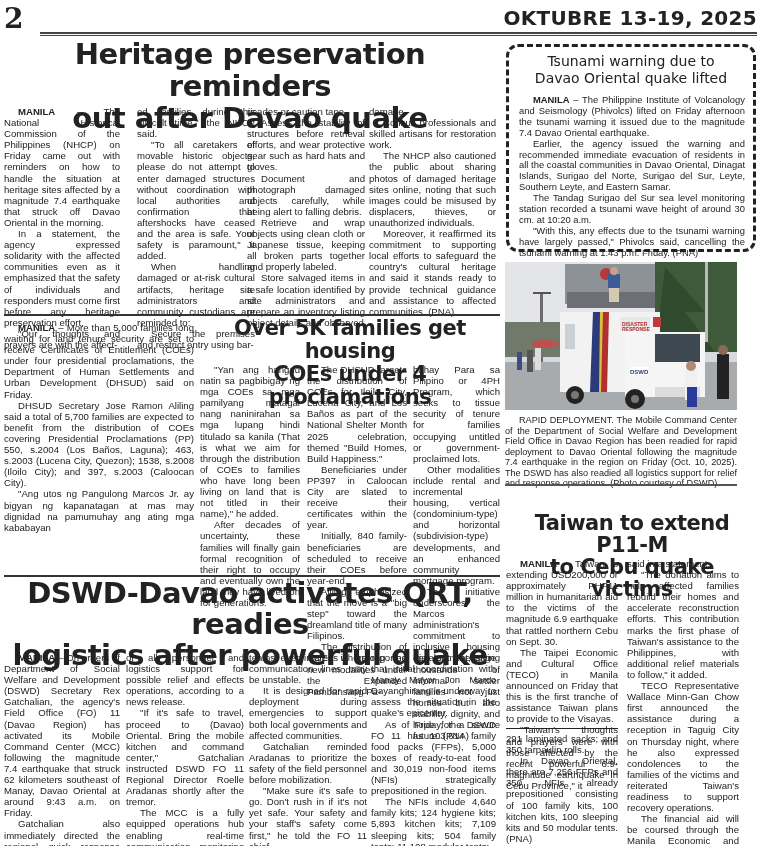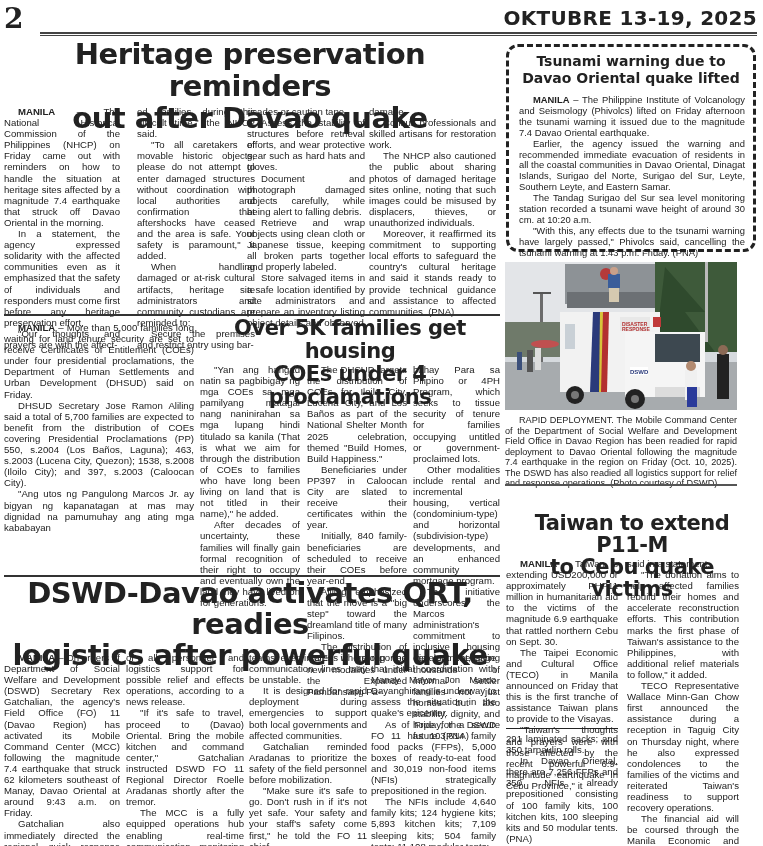--- a/index.html
+++ b/index.html
@@ -16,21 +16,21 @@
   .h-housing { left: 200px; top: 317px; width: 300px; font-size: 21px; line-height: 23px; }
   .h-dswd { left: 4px; top: 578px; width: 492px; font-size: 29px; line-height: 31px; }
   .h-taiwan { left: 506px; top: 512px; width: 252px; font-size: 21px; line-height: 22px; }
 
   .col { position: absolute; font-size: 9.6px; line-height: 11.1px; text-align: justify; color: #222; }
   .col p { text-indent: 14px; }
   .col p.noindent { text-indent: 0; }
   .dateline { font-weight: bold; }
 
   .tsunami-box { left: 506px; top: 44px; width: 250px; height: 208px; border: 3px dashed #222; border-radius: 12px; }
-  .tsunami-title { position: absolute; left: 0; top: 6px; width: 100%; text-align: center; font-family: "DejaVu Sans", sans-serif; font-weight: bold; font-size: 14px; line-height: 17px; color: #222; }
+  .tsunami-title { position: absolute; left: 0; top: 6px; width: 100%; text-align: center; font-family: "DejaVu Sans", sans-serif; font-weight: normal; font-size: 14px; line-height: 17px; color: #222; }
   .tsunami-body { left: 10px; top: 48px; width: 226px; font-size: 9.4px; line-height: 10.9px; }
 
   .photo { left: 505px; top: 262px; width: 232px; height: 148px; overflow: hidden; background: #c9ccd0; }
   .caption { left: 505px; top: 415px; width: 232px; font-size: 9.1px; line-height: 10.5px; font-weight: normal; text-align: justify; color: #222; }
   .caption-rule { left: 505px; top: 484px; width: 232px; height: 2px; background: #555; }
 
   .rule { position: absolute; background: #333; }
   .rule-housing { left: 4px; top: 314px; width: 496px; height: 2px; }
   .rule-dswd { left: 4px; top: 575px; width: 496px; height: 1.5px; }
   .rule-taiwan-inner { left: 506px; top: 728px; width: 112px; height: 1px; background: #222; }

